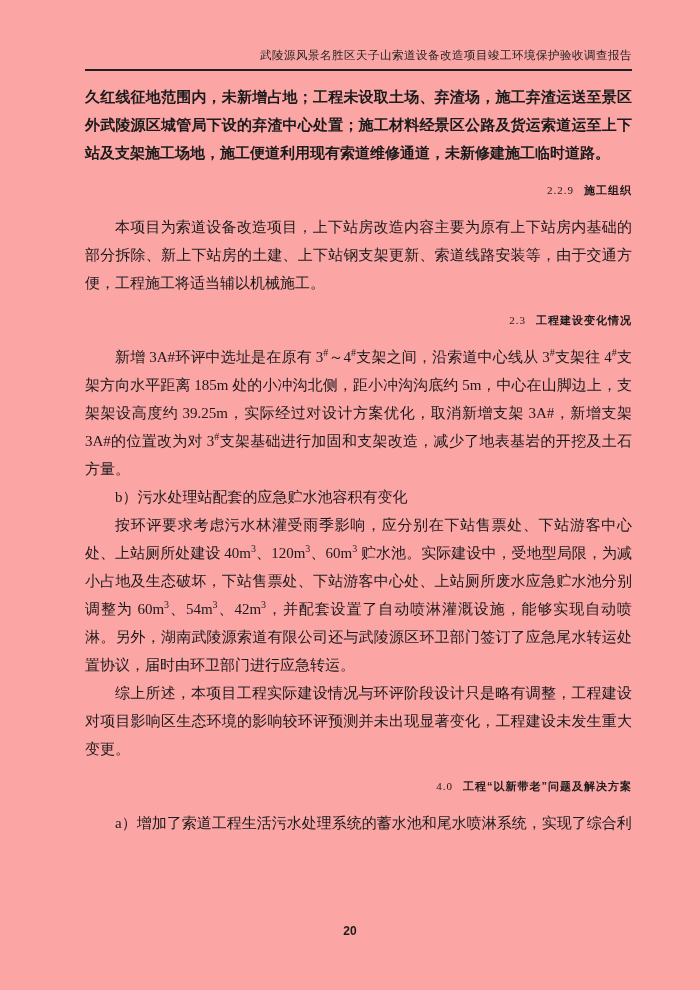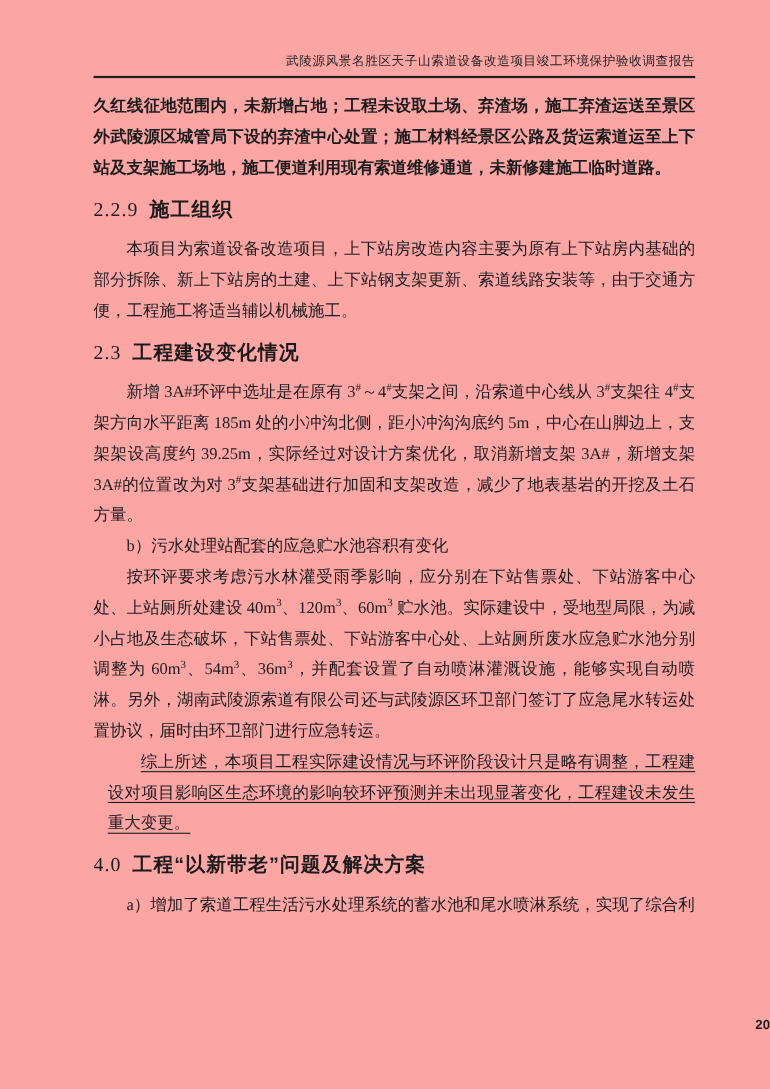--- a/index.html
+++ b/index.html
@@ -29,51 +29,49 @@
     font-size:15px;
     line-height:28px;
     text-align:justify;
   }
   p.para{
     margin:0;
     text-indent:2em;
   }
   p.para.no-indent{text-indent:0;font-weight:bold;}
   p.para.underlined{
-    text-decoration:underline;
     text-underline-offset:4px;
-    margin-left:13px;
   }
   h2.sec{
-    font-size:18px;
+    font-size:11px;
     line-height:28px;
     margin:9px 0 9px 0;
     font-weight:bold;
-    text-align:left;
+    text-align:right;
     text-indent:0;
   }
   h2.sec .sec-num{
     font-family:"Liberation Serif","DejaVu Serif",serif;
     font-weight:normal;
     letter-spacing:1px;
     margin-right:10px;
   }
   h2.sec .sec-title{
     font-family:"Liberation Sans","DejaVu Sans",sans-serif;
     letter-spacing:1px;
   }
   sup{
     font-size:10px;
     line-height:0;
   }
   .page-number{
     position:absolute;
     left:0;right:0;
     bottom:52px;
-    text-align:right;
+    text-align:center;
     font-size:12px;
     font-weight:bold;
     font-family:"Liberation Sans","DejaVu Sans",sans-serif;
     color:#1b1b1b;
   }
 </style>
 </head>
 <body>
 
 <div class="page">
@@ -97,21 +95,21 @@
 
       <h2 class="sec">
         <span class="sec-num">2.3</span><span class="sec-title">工程建设变化情况</span>
       </h2>
 
 
       <p class="para"><span>新增 3A#环评中选址是在原有 3</span><sup>#</sup><span>～4</span><sup>#</sup><span>支架之间，沿索道中心线从 3</span><sup>#</sup><span>支架往 4</span><sup>#</sup><span>支架方向水平距离 185m 处的小冲沟北侧，距小冲沟沟底约 5m，中心在山脚边上，支架架设高度约 39.25m，实际经过对设计方案优化，取消新增支架 3A#，新增支架 3A#的位置改为对 3</span><sup>#</sup><span>支架基础进行加固和支架改造，减少了地表基岩的开挖及土石方量。</span></p>
 
       <p class="para"><span>b）污水处理站配套的应急贮水池容积有变化</span></p>
 
-      <p class="para"><span>按环评要求考虑污水林灌受雨季影响，应分别在下站售票处、下站游客中心处、上站厕所处建设 40m</span><sup>3</sup><span>、120m</span><sup>3</sup><span>、60m</span><sup>3</sup><span> 贮水池。实际建设中，受地型局限，为减小占地及生态破坏，下站售票处、下站游客中心处、上站厕所废水应急贮水池分别调整为 60m</span><sup>3</sup><span>、54m</span><sup>3</sup><span>、36m</span><sup>3</sup><span>，并配套设置了自动喷淋灌溉设施，能够实现自动喷淋。另外，湖南武陵源索道有限公司还与武陵源区环卫部门签订了应急尾水转运处置协议，届时由环卫部门进行应急转运。</span></p>
+      <p class="para"><span>按环评要求考虑污水林灌受雨季影响，应分别在下站售票处、下站游客中心处、上站厕所处建设 40m</span><sup>3</sup><span>、120m</span><sup>3</sup><span>、60m</span><sup>3</sup><span> 贮水池。实际建设中，受地型局限，为减小占地及生态破坏，下站售票处、下站游客中心处、上站厕所废水应急贮水池分别调整为 60m</span><sup>3</sup><span>、54m</span><sup>3</sup><span>、42m</span><sup>3</sup><span>，并配套设置了自动喷淋灌溉设施，能够实现自动喷淋。另外，湖南武陵源索道有限公司还与武陵源区环卫部门签订了应急尾水转运处置协议，届时由环卫部门进行应急转运。</span></p>
 
       <p class="para underlined"><span>综上所述，本项目工程实际建设情况与环评阶段设计只是略有调整，工程建设对项目影响区生态环境的影响较环评预测并未出现显著变化，工程建设未发生重大变更。</span></p>
 
       <h2 class="sec">
         <span class="sec-num">4.0</span><span class="sec-title">工程“以新带老”问题及解决方案</span>
       </h2>
 
       <p class="para"><span>a）增加了索道工程生活污水处理系统的蓄水池和尾水喷淋系统，实现了综合利</span></p>
 
     </div>

